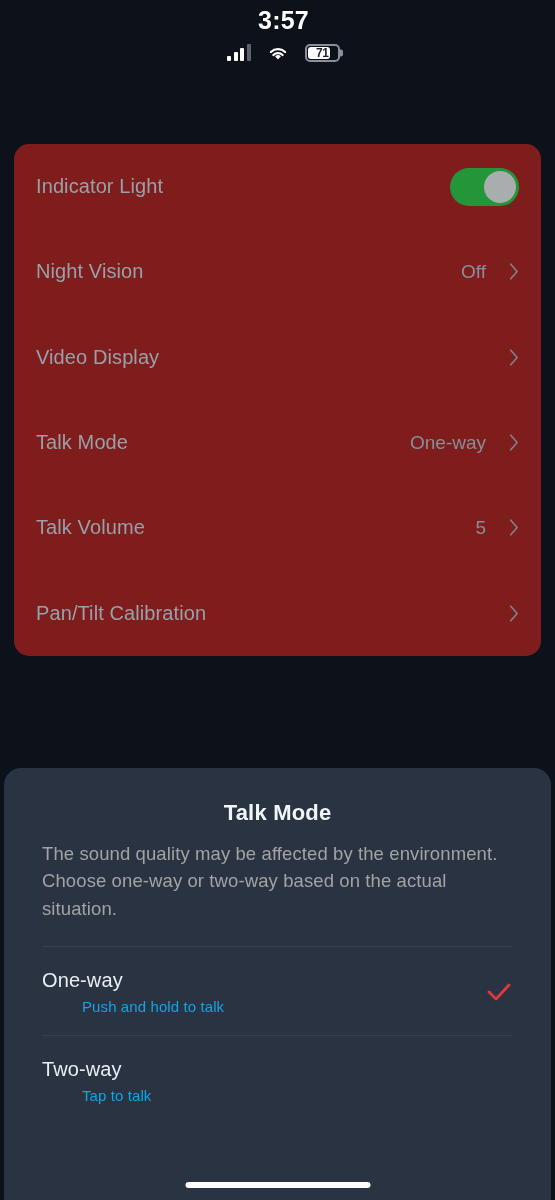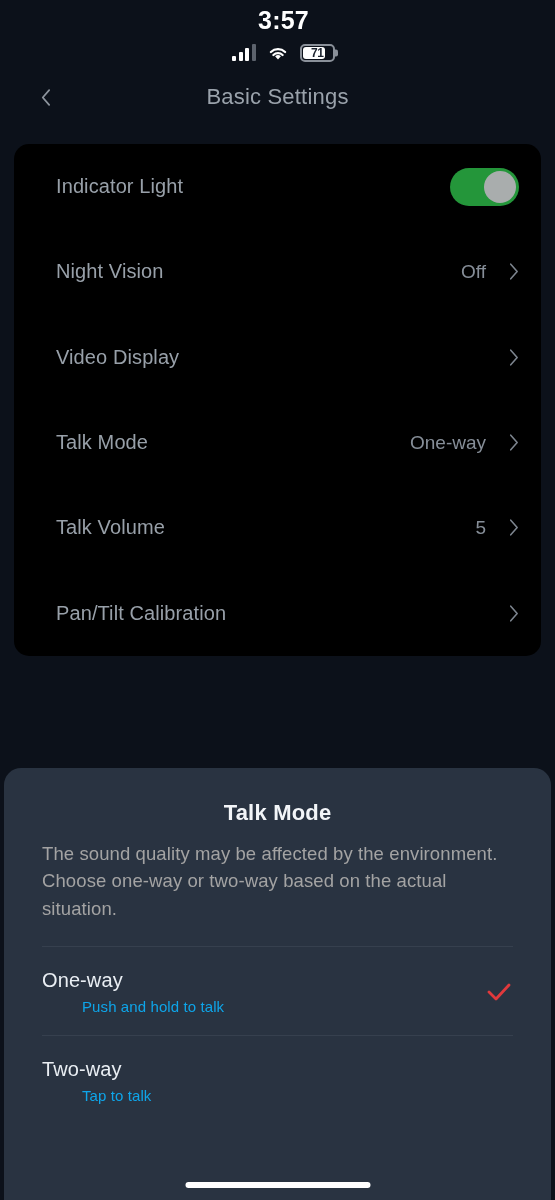--- a/index.html
+++ b/index.html
@@ -15,21 +15,21 @@
   .statusbar {
     position:absolute; top:0; left:0; width:555px; height:62px;
     display:flex; align-items:center; justify-content:space-between;
     padding:0 36px 0 48px;
     flex-direction:column;
   }
   .status-time {
     color:#ffffff; font-size:25px; font-weight:bold; letter-spacing:0.2px;
     margin-top:6px;
   }
-  .status-right { display:flex; align-items:center; gap:11px; margin-top:6px; }
+  .status-right { display:flex; align-items:center; gap:16px; margin-top:6px; }
 
   .sig { display:flex; align-items:flex-end; gap:2.5px; height:16px; }
   .sig i { display:block; width:4px; background:#ffffff; border-radius:1px; }
   .sig i:nth-child(1){ height:5px; }
   .sig i:nth-child(2){ height:9px; }
   .sig i:nth-child(3){ height:13px; }
   .sig i:nth-child(4){ height:17px; background:#5d636d; }
 
   .wifi { width:22px; height:17px; position:relative; }
 
@@ -58,21 +58,21 @@
   .nav-title { color:#9aa2ab; font-size:22px; letter-spacing:0.2px; }
   .nav-back {
     position:absolute; left:28px; top:50%; transform:translateY(-50%);
     width:34px; height:34px; display:flex; align-items:center; justify-content:center;
     cursor:pointer;
   }
 
   
   .card {
     position:absolute; left:14px; top:144px; width:527px; height:512px;
-    background:#000000; border-radius:15px; overflow:hidden;padding-left:20px;
+    background:#7f1d1d; border-radius:15px; overflow:hidden;
   }
   .row {
     position:relative; height:85.3px;
     display:flex; align-items:center; justify-content:space-between;
     padding:0 22px 0 22px;
   }
   .row-label { color:#98a0a9; font-size:20px; letter-spacing:0.1px; }
   .row-right { display:flex; align-items:center; gap:22px; }
   .row-value { color:#868e98; font-size:19px; }
 
@@ -140,28 +140,20 @@
         </svg>
       </span>
       <span class="batt">
         <span class="fill"></span>
         <span class="pct">71</span>
         <span class="tip"></span>
       </span>
     </div>
   </div>
 
-  <div class="navbar">
-    <div class="nav-back">
-      <svg class="chev-r" viewBox="0 0 12 20" width="13" height="22">
-        <path d="M10 2 L3 10 L10 18" stroke="#8d949d" stroke-width="1.9" fill="none" stroke-linecap="round" stroke-linejoin="round"></path>
-      </svg>
-    </div>
-    <div class="nav-title">Basic Settings</div>
-  </div>
 
   <div class="card">
 
     <div class="row">
       <span class="row-label">Indicator Light</span>
       <span class="row-right">
         <span class="toggle">
           <span class="knob"></span>
         </span>
       </span>

